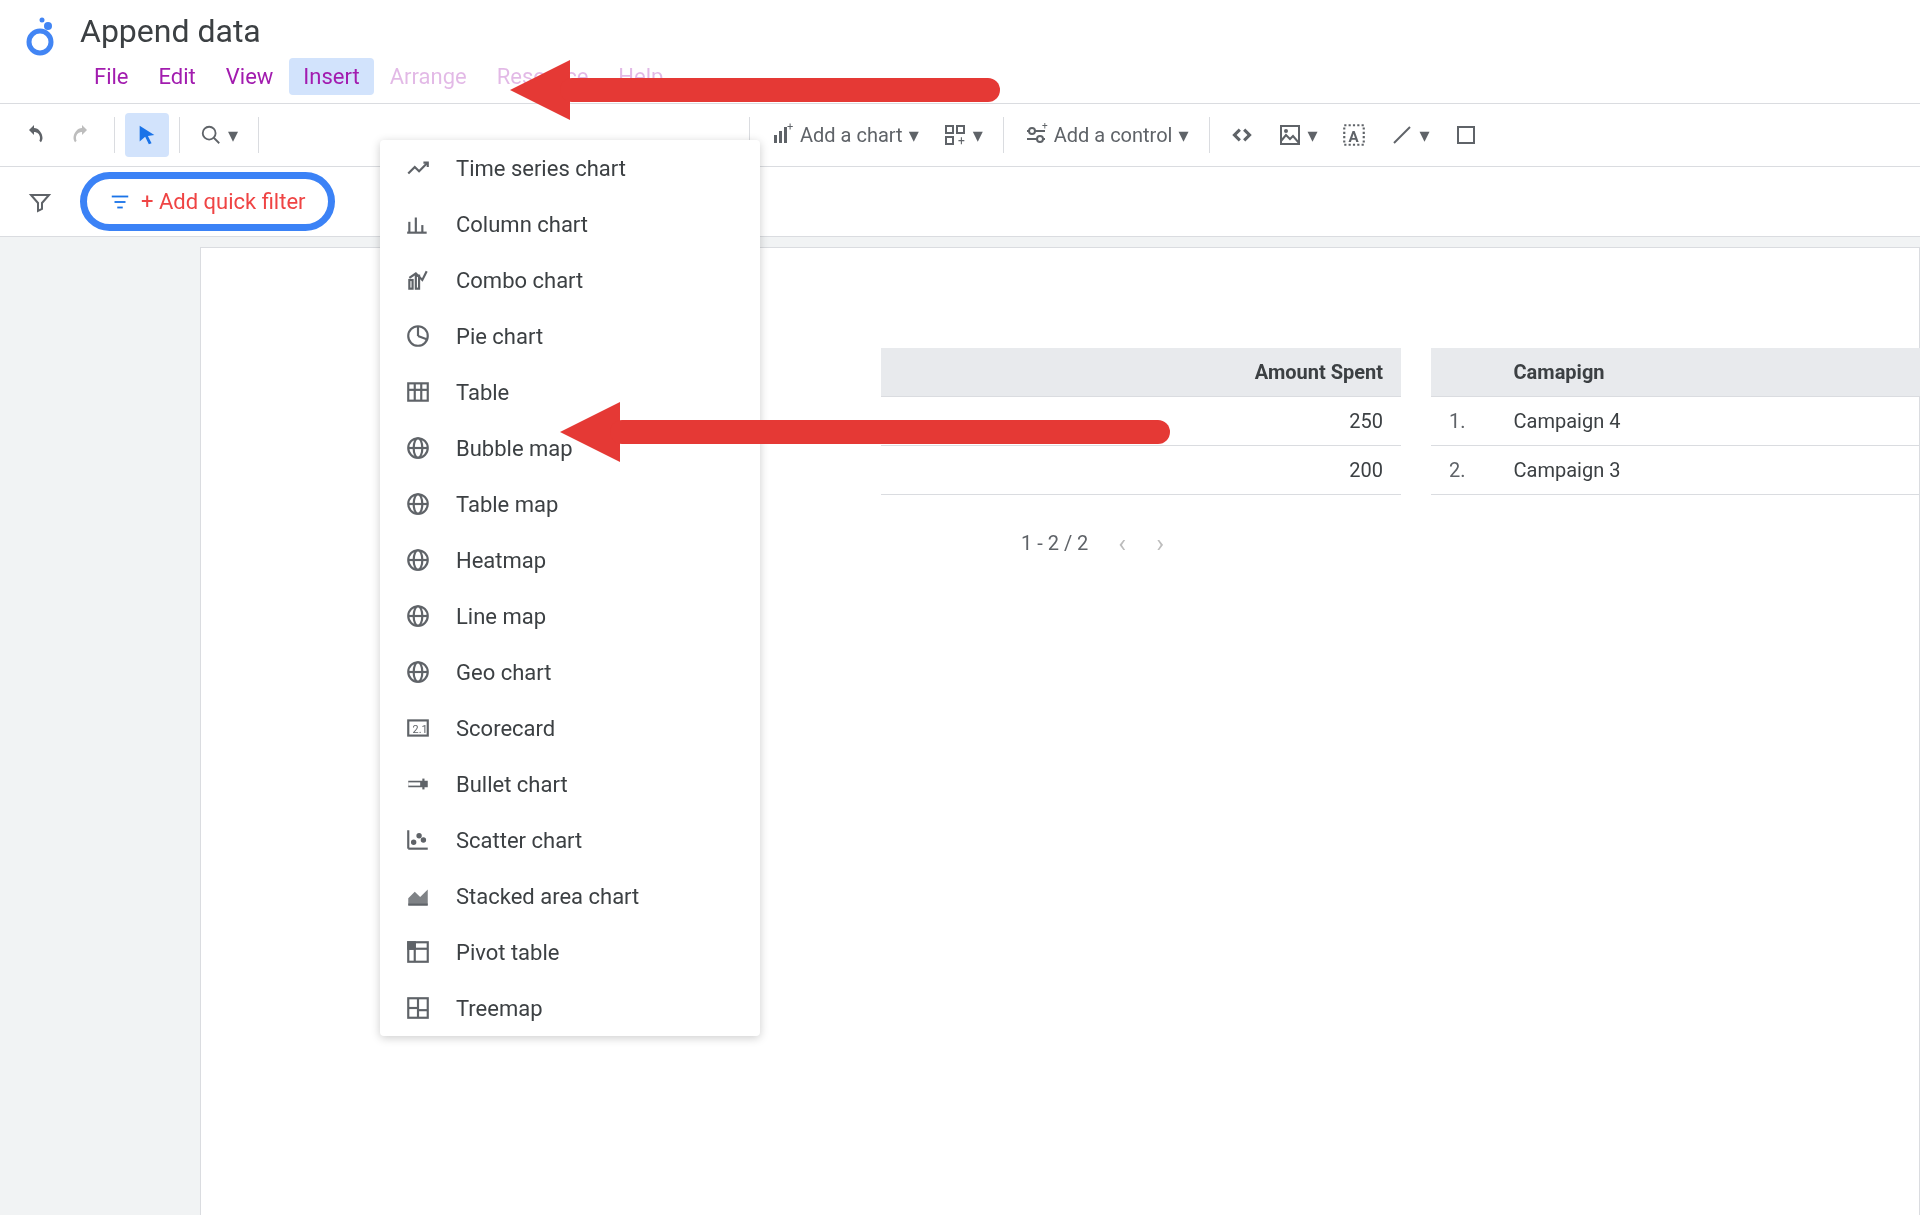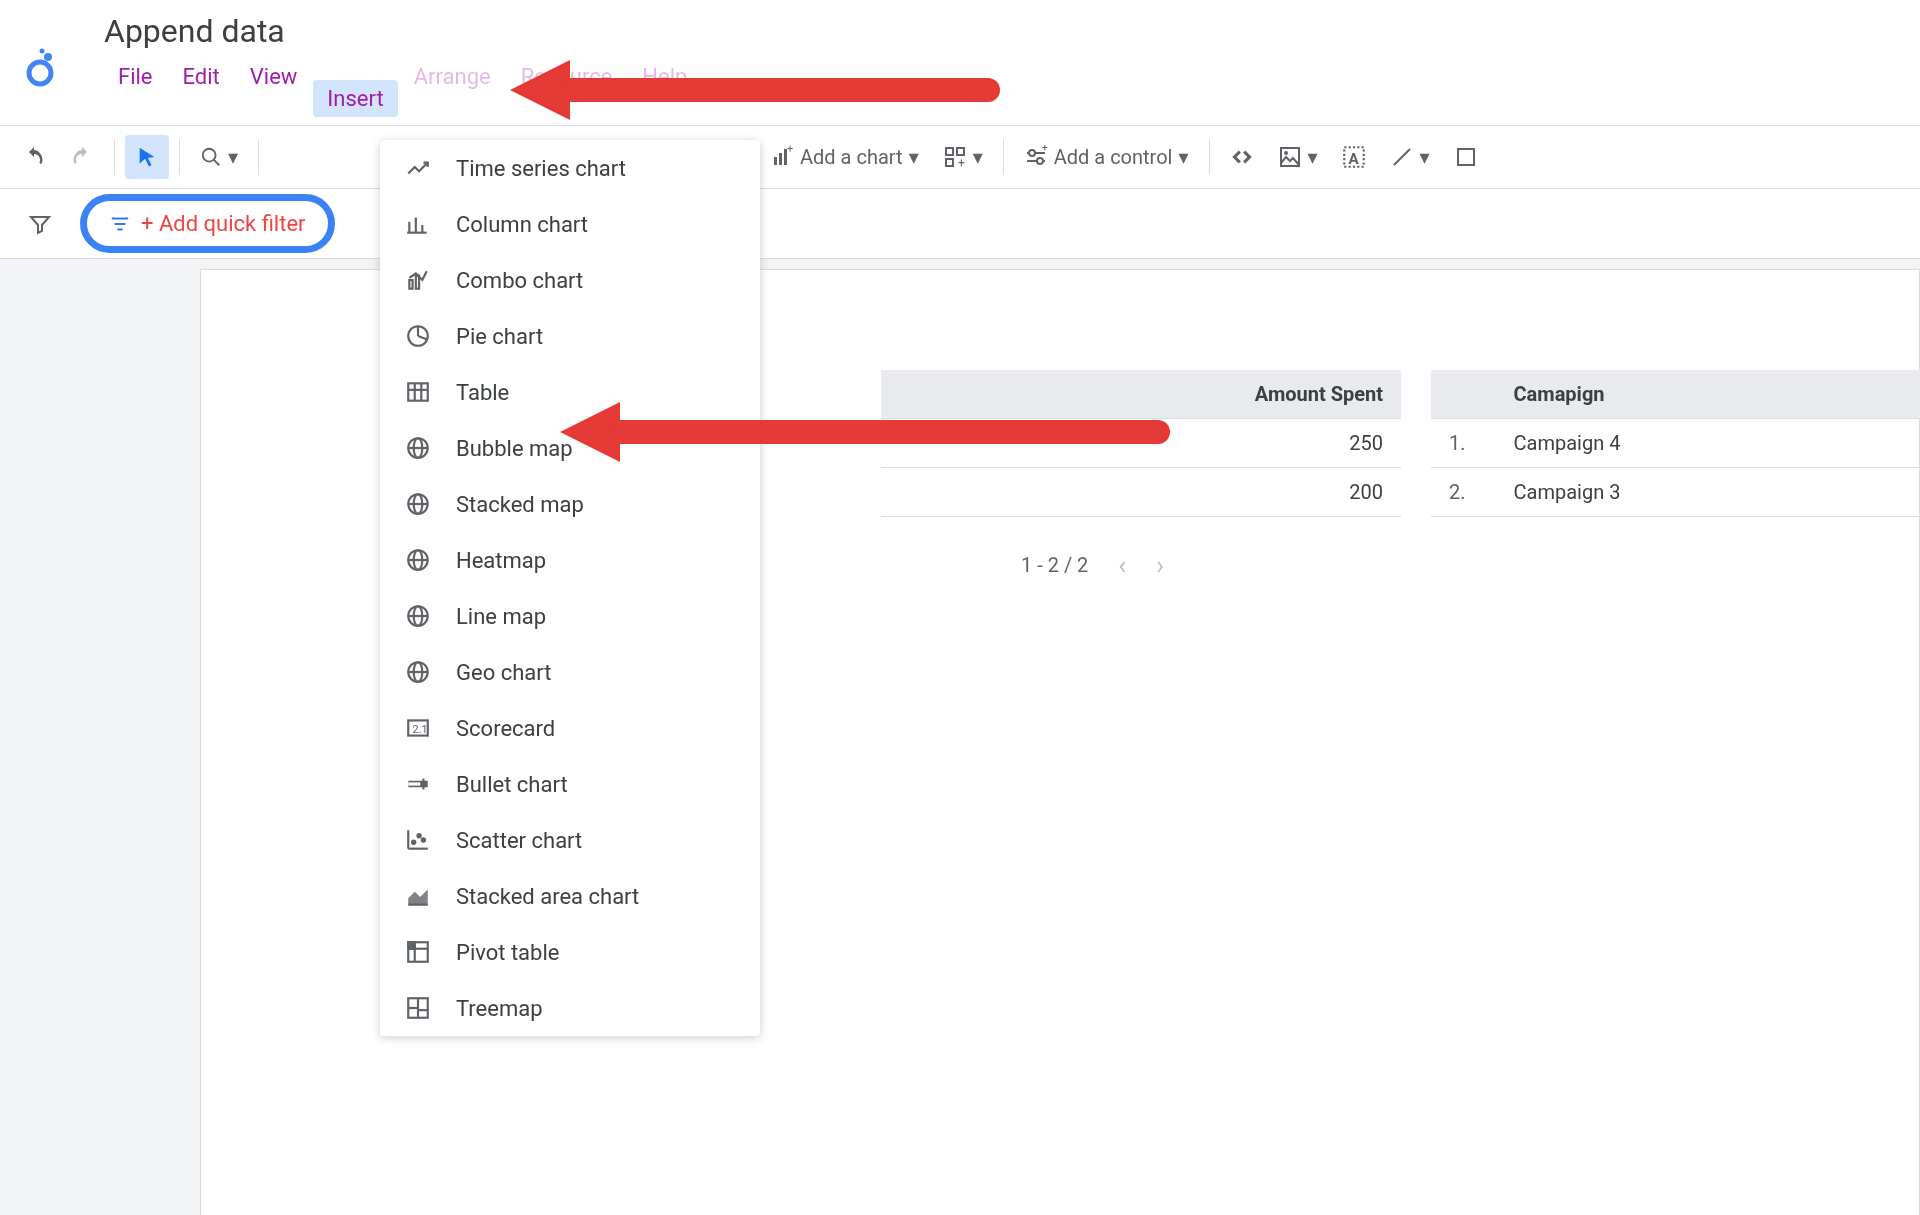--- a/index.html
+++ b/index.html
@@ -1,24 +1,24 @@
 <!DOCTYPE html>
 <html><head>
 <meta charset="utf-8">
 <style>
 * { box-sizing: border-box; margin: 0; padding: 0; }
 body { font-family: 'Google Sans', Roboto, Arial, sans-serif; background: #fff; color: #3c4043; overflow: hidden; width: 1920px; height: 1215px; position: relative; }
 
-.header { display: flex; align-items: center; padding: 8px 20px 0 20px; gap: 24px; }
+.header { display: flex; align-items: flex-start; padding: 8px 20px 0 20px; }
 .logo { width: 40px; height: 40px; margin-right: 20px; margin-top: 8px; }
 .title-area { flex: 1; }
 .doc-title { font-size: 32px; color: #3c4043; font-weight: 400; padding: 4px 0; }
 .menubar { display: flex; gap: 2px; margin-top: 4px; }
 .menu-item { padding: 6px 14px; font-size: 22px; color: #a21caf; cursor: pointer; border-radius: 4px; }
-.menu-item.active { background: #d2e3fc; margin-top: 22px; }
+.menu-item.active { background: #d2e3fc; }
 
 .toolbar { display: flex; align-items: center; padding: 8px 12px; border-top: 1px solid #dadce0; border-bottom: 1px solid #dadce0; gap: 4px; margin-top: 8px; height: 64px; }
 .tool-btn { width: 44px; height: 44px; display: flex; align-items: center; justify-content: center; border-radius: 4px; cursor: pointer; color: #5f6368; }
 .tool-btn.active { background: #d2e3fc; color: #1a73e8; }
 .tool-sep { width: 1px; height: 36px; background: #dadce0; margin: 0 6px; }
 .tool-dropdown { display: flex; align-items: center; padding: 0 10px; height: 44px; cursor: pointer; color: #5f6368; font-size: 20px; gap: 6px; }
 
 .filterbar { display: flex; align-items: center; padding: 10px 18px; border-bottom: 1px solid #dadce0; gap: 18px; height: 70px; }
 .quick-filter { border: 7px solid #3b82f6; border-radius: 30px; padding: 10px 22px; display: flex; align-items: center; gap: 10px; font-size: 22px; color: #ef4444; cursor: pointer; }
 
@@ -291,21 +291,21 @@
         <span>Bubble map</span>
       </div>
       <div class="dd-item">
         <span class="dd-icon">
           <svg width="26" height="26" viewBox="0 0 24 24" fill="none" stroke="#5f6368" stroke-width="2">
             <circle cx="12" cy="12" r="9"></circle>
             <ellipse cx="12" cy="12" rx="4" ry="9"></ellipse>
             <line x1="3" y1="12" x2="21" y2="12"></line>
           </svg>
         </span>
-        <span>Stacked map</span>
+        <span>Table map</span>
       </div>
       <div class="dd-item">
         <span class="dd-icon">
           <svg width="26" height="26" viewBox="0 0 24 24" fill="none" stroke="#5f6368" stroke-width="2">
             <circle cx="12" cy="12" r="9"></circle>
             <ellipse cx="12" cy="12" rx="4" ry="9"></ellipse>
             <line x1="3" y1="12" x2="21" y2="12"></line>
           </svg>
         </span>
         <span>Heatmap</span>

